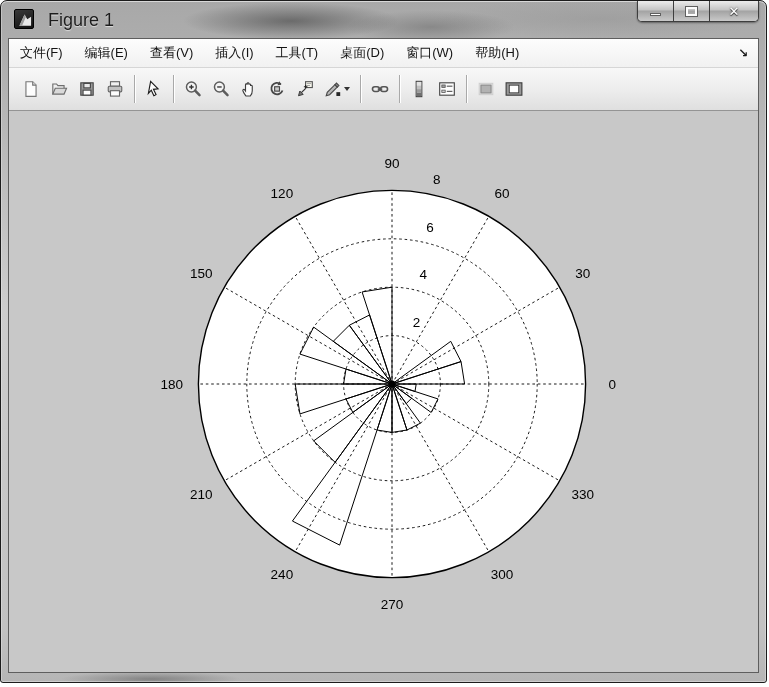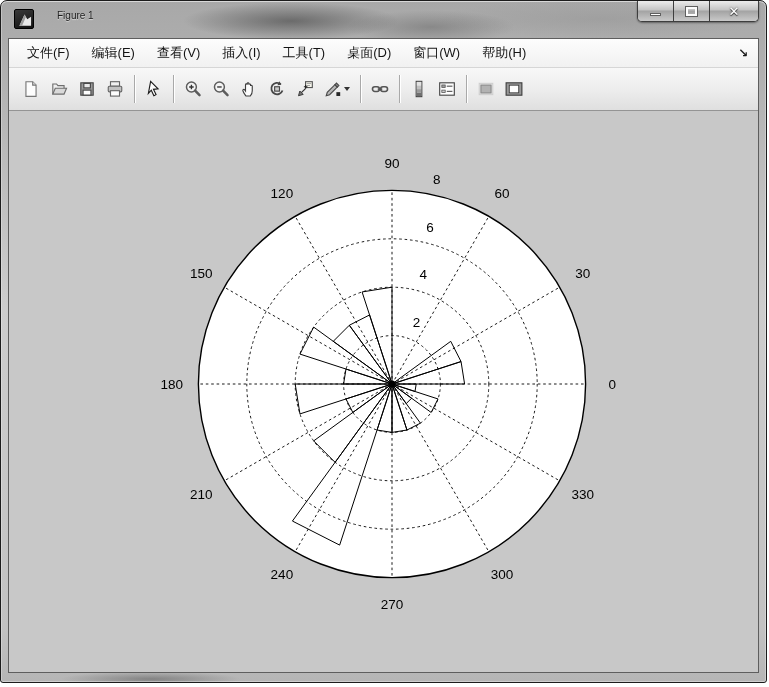--- a/index.html
+++ b/index.html
@@ -15,36 +15,36 @@
       radial-gradient(120px 10px at 150px 678px, rgba(70,70,70,.45), rgba(70,70,70,0) 75%),
       linear-gradient(180deg,#a8a8a8 0%, #cdcdcd 45%, #c2c2c2 92%, #b5b5b5 100%);
     box-shadow: inset 0 1px 0 rgba(255,255,255,.55), inset 1px 0 0 rgba(255,255,255,.3), inset -1px 0 0 rgba(255,255,255,.3), inset 0 -1px 0 rgba(255,255,255,.35);
   }
 
   
   .titlebar { position:absolute; left:0; top:0; width:100%; height:37px; }
   .app-icon { position:absolute; left:13px; top:8px; width:20px; height:20px;
     background:linear-gradient(160deg,#3a3a3a,#111); border:1px solid #000; border-radius:2px; }
   .app-icon svg { position:absolute; left:1px; top:1px; }
-  .win-title { position:absolute; left:56px; top:9px; font-size:10px; color:#1d1d1d; text-shadow:0 1px 1px rgba(255,255,255,.6); }
+  .win-title { position:absolute; left:47px; top:9px; font-size:18px; color:#1d1d1d; text-shadow:0 1px 1px rgba(255,255,255,.6); }
   .caption-group { position:absolute; right:7px; top:0; display:flex; border:1px solid #3e3e3e; border-top:none;
     border-radius:0 0 5px 5px; overflow:hidden; box-shadow:0 1px 2px rgba(0,0,0,.4), inset 0 0 0 1px rgba(255,255,255,.45); }
   .cap-btn { width:36px; height:20px; display:flex; align-items:center; justify-content:center;
     background:linear-gradient(180deg,#ececec 0%, #c3c3c3 45%, #a3a3a3 50%, #c9c9c9 100%); border-right:1px solid #3e3e3e; cursor:default; }
   .cap-btn:last-child { border-right:none; width:48px; }
   .glyph-min { width:11px; height:3px; background:#fdfdfd; border:1px solid #5f5f5f; margin-top:6px; }
   .glyph-max { width:11px; height:9px; border:2px solid #fdfdfd; outline:1px solid #5f5f5f; position:relative; }
   .glyph-close { color:#fff; font-size:13px; font-weight:bold; text-shadow:0 1px 1px #333, 0 0 2px #444; }
 
   
   .client { position:absolute; left:7px; top:37px; right:7px; bottom:9px;
     border:1px solid #5e5e5e; background:#fff; display:flex; flex-direction:column; }
 
   .menubar { height:29px; background:linear-gradient(#fdfdfd,#f1f1f1); border-bottom:1px solid #d6d6d6;
-    display:flex; align-items:center; padding-left:7px; position:relative; }
+    display:flex; align-items:center; position:relative; }
   .menu-item { font-size:13px; color:#141414; padding:4px 11px; cursor:default; }
   .dock-arrow { position:absolute; right:10px; top:7px; font-size:12px; font-weight:bold; color:#1a1a1a; cursor:default; }
 
   .toolbar { height:43px; background:linear-gradient(#f8f8f8,#ececec 55%,#dfdfdf); border-bottom:1px solid #949494;
     display:flex; align-items:center; padding-left:8px; }
   .tb-btn { width:28px; height:30px; display:flex; align-items:center; justify-content:center; border:1px solid transparent; border-radius:2px; cursor:default; }
   .tb-sep { width:1px; height:28px; background:#a9a9a9; margin:0 5px; box-shadow:1px 0 0 #fff; }
   .tb-caret { width:0; height:0; border-left:3.5px solid transparent; border-right:3.5px solid transparent; border-top:4px solid #333; margin-left:2px; }
   .brush-wrap { display:flex; align-items:center; }
 

